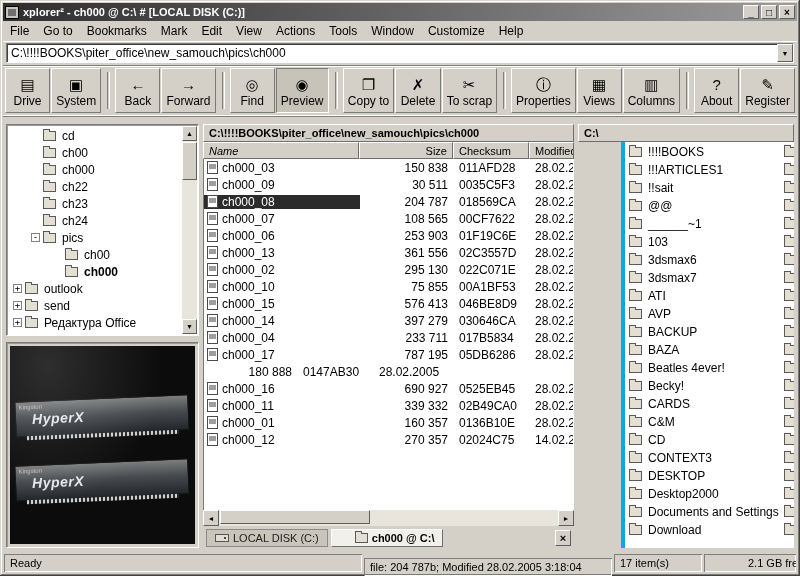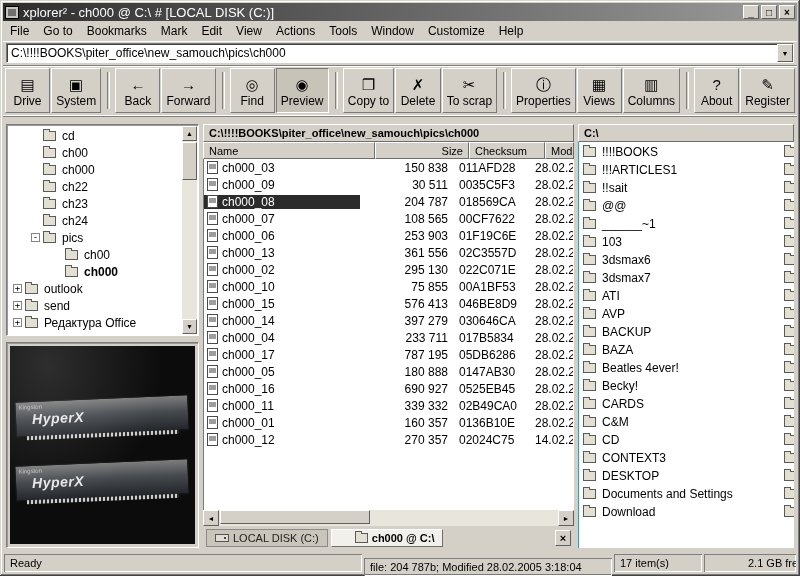--- a/index.html
+++ b/index.html
@@ -8,21 +8,21 @@
     position:relative;width:800px;height:576px;background:#d4d0c8;overflow:hidden;
     font-family:"Liberation Sans","DejaVu Sans",sans-serif;font-size:12px;color:#000;
     box-shadow:inset -1px -1px 0 #404040, inset 1px 1px 0 #d8d5cc,
                inset -2px -2px 0 #7a7a7a, inset 2px 2px 0 #fff;
   }
   
   .titlebar{position:absolute;left:3px;top:3px;right:3px;height:18px;display:flex;align-items:center;
     background:linear-gradient(90deg,#2e2e2e,#9c9c9c);color:#fff;padding:0 2px;gap:4px;}
   .app-icon{width:14px;height:13px;flex:none;background:#c8c4ba;border:1px solid #000;position:relative;}
   .app-icon::after{content:"";position:absolute;inset:2px;background:#6f6f6f;}
-  .title-text{flex:1;font-weight:normal;font-size:13px;white-space:nowrap;overflow:hidden;}
+  .title-text{flex:1;font-weight:bold;font-size:11px;white-space:nowrap;overflow:hidden;}
   .win-btns{display:flex;gap:2px;flex:none;}
   .wbtn{width:16px;height:14px;background:#d4d0c8;border:1px solid;border-color:#fff #5f5f5f #5f5f5f #fff;
     font:bold 10px/11px "Liberation Sans",sans-serif;text-align:center;padding:0;color:#000;}
   
   .menubar{position:absolute;left:3px;top:21px;right:3px;height:19px;display:flex;align-items:flex-end;}
   .menu-item{padding:2px 7px;white-space:nowrap;}
   
   .addressbar{position:absolute;left:3px;top:41px;right:3px;height:23px;display:flex;align-items:center;
     padding:0 3px;border-top:1px solid #fff;}
   .combo{flex:1;height:20px;display:flex;background:#fff;
@@ -86,21 +86,21 @@
   .ram1{top:52px;}
   .ram2{top:116px;}
   
   .files-pane{position:absolute;left:203px;top:124px;width:371px;height:424px;display:flex;flex-direction:column;}
   .pane-caption{height:18px;flex:none;display:flex;align-items:center;padding:0 5px;background:#d4d0c8;
     border:1px solid;border-color:#fff #6e6e6e #6e6e6e #fff;font-weight:bold;font-size:11px;
     white-space:nowrap;overflow:hidden;}
   .col-headers{height:17px;flex:none;display:flex;background:#d4d0c8;}
   .col{border:1px solid;border-color:#fff #6e6e6e #6e6e6e #fff;font-size:11px;padding:1px 5px;
     display:flex;align-items:center;white-space:nowrap;overflow:hidden;}
-  .col-name{width:172px;}
+  .col-name{width:156px;font-style:italic;}
   .col-size{width:94px;justify-content:flex-end;}
   .col-sum{width:76px;}
   .col-mod{flex:1;}
   .file-list{flex:1;background:#fff;overflow:hidden;border-left:1px solid #7a7a7a;border-right:1px solid #fff;}
   .frow{height:17px;display:flex;align-items:center;}
   .c-name{width:156px;display:flex;align-items:center;gap:4px;padding-left:3px;overflow:hidden;white-space:nowrap;}
   .c-size{width:94px;text-align:right;padding-right:6px;white-space:nowrap;}
   .c-sum{width:76px;padding-left:5px;white-space:nowrap;}
   .c-mod{flex:1;padding-left:5px;white-space:nowrap;overflow:hidden;}
   .frow.selected .c-name{background:#2b2b2b;color:#fff;}
@@ -113,21 +113,21 @@
   .tab.active{background:#f2f0ea;font-weight:bold;border-color:#fff #6e6e6e #6e6e6e #fff;color:#000;padding-left:23px;}
   .tab .drive-ico{display:none;width:14px;height:8px;background:#e0ddd4;border:1px solid #555;position:relative;}
   .tab.with-drive .drive-ico{display:inline-block;}
   .tab .drive-ico::after{content:"";position:absolute;right:2px;top:2px;width:2px;height:2px;background:#444;}
   .tab .fold{display:none;margin-right:0;}
   .tab.with-folder .fold{display:inline-block;}
   .tab-close{margin-left:auto;width:16px;height:16px;background:#d4d0c8;border:1px solid;
     border-color:#fff #5f5f5f #5f5f5f #fff;font:bold 11px/13px "Liberation Sans",sans-serif;text-align:center;padding:0;}
   
   .drive-pane{position:absolute;left:578px;top:124px;width:216px;height:424px;display:flex;flex-direction:column;}
-  .drive-list{flex:1;background:#fff;overflow:hidden;border-left:1px solid #0ea5e9;padding-top:1px;}
+  .drive-list{flex:1;background:#fff;overflow:hidden;border-left:4px solid #0ea5e9;padding-top:1px;margin-left:43px;}
   .drow{height:18px;display:flex;align-items:center;padding-left:4px;position:relative;overflow:hidden;white-space:nowrap;}
   .dlbl{padding:0 2px;}
   .fold.cut{position:absolute;right:-3px;top:4px;margin-right:0;}
   
   .statusbar{position:absolute;left:3px;right:3px;bottom:3px;height:20px;display:flex;align-items:center;gap:2px;padding:1px 1px;}
   .sb-cell{height:18px;display:flex;align-items:center;padding:0 6px;font-size:11px;white-space:nowrap;overflow:hidden;
     box-shadow:inset 1px 1px 0 #7e7e7e, inset -1px -1px 0 #fff;}
   .sb-ready{width:358px;flex:none;}
   .sb-info{flex:1;margin-top:8px;}
   .sb-items{width:88px;flex:none;}
@@ -474,24 +474,20 @@
           <span class="c-name">
             <span class="fico"></span>
             <span>ch000_17</span>
           </span>
           <span class="c-size">787 195</span>
           <span class="c-sum">05DB6286</span>
           <span class="c-mod">28.02.2005</span>
         </div>
 
         <div class="frow">
-          <span class="c-name">
-            <span class="fico"></span>
-            <span>ch000_05</span>
-          </span>
           <span class="c-size">180 888</span>
           <span class="c-sum">0147AB30</span>
           <span class="c-mod">28.02.2005</span>
         </div>
 
         <div class="frow">
           <span class="c-name">
             <span class="fico"></span>
             <span>ch000_16</span>
           </span>
@@ -667,20 +663,25 @@
           <span class="dlbl">CONTEXT3</span>
           <span class="fold cut"></span>
         </div>
 
         <div class="drow">
           <span class="fold"></span>
           <span class="dlbl">DESKTOP</span>
           <span class="fold cut"></span>
         </div>
 
+        <div class="drow">
+          <span class="fold"></span>
+          <span class="dlbl">Desktop2000</span>
+          <span class="fold cut"></span>
+        </div>
 
         <div class="drow">
           <span class="fold"></span>
           <span class="dlbl">Documents and Settings</span>
           <span class="fold cut"></span>
         </div>
 
         <div class="drow">
           <span class="fold"></span>
           <span class="dlbl">Download</span>

